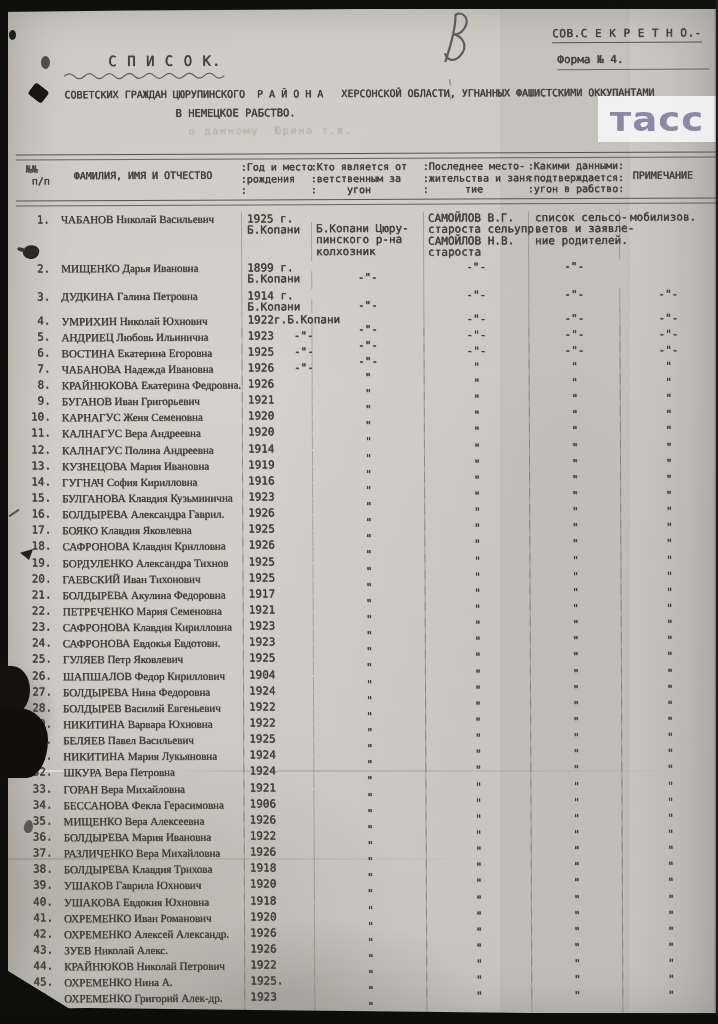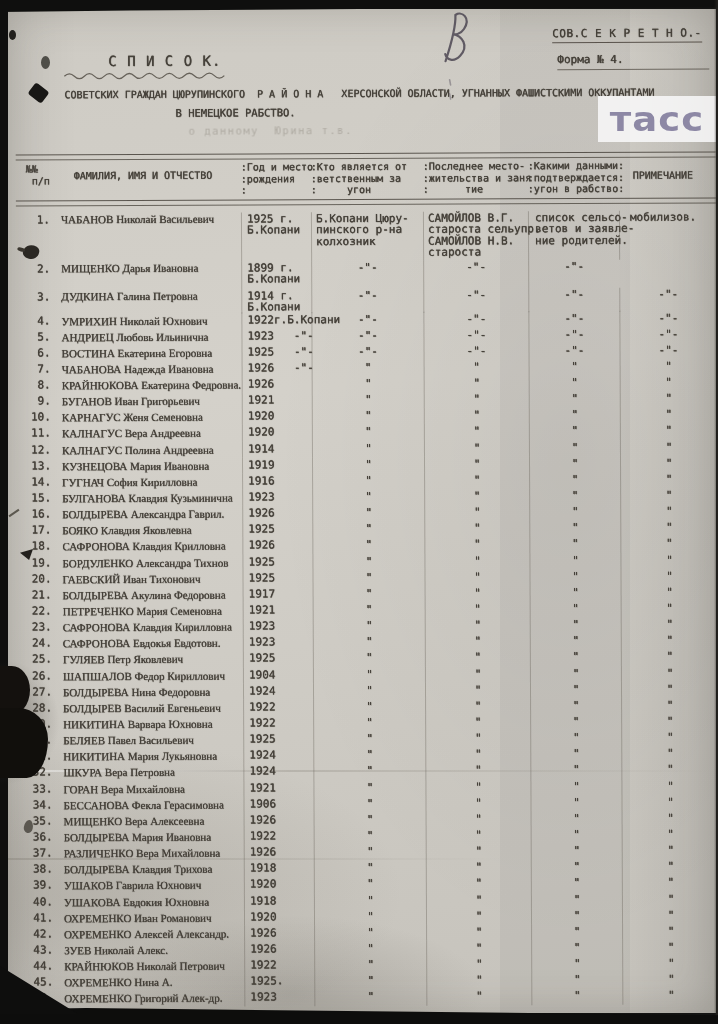--- a/index.html
+++ b/index.html
@@ -58,21 +58,21 @@
   .hc1{padding:8px 0 0 16px;}
   .hc6{padding:10px 0 0 14px;}
   .tbody{padding-top:7px;}
   .cell{font-size:11px;line-height:11.5px;white-space:pre;overflow:visible;padding-top:1px;}
   .rn .cell{line-height:14px;}
   .r1{height:49px;} .r2{height:28px;} .r3{height:23px;} .rn{height:16.15px;}
   .b{border-left:1px solid rgba(100,94,85,.38);}
   .c0{text-align:right;padding-right:8px;}
   .c1{padding-left:3px;font-family:Liberation Serif, serif;}
   .c2{padding-left:5px;}
-  .c3{padding-left:4px;}
+  .c3{padding-left:4px;margin-top:10px;}
   .c4{padding-left:4px;}
   .c5{padding-left:6px;}
   .c6{padding-left:10px;}
   .ditto{text-align:center;padding-left:0;}
   
   .tass{left:598px;top:96px;width:118px;height:46px;background:rgba(251,251,253,.82);
         display:flex;align-items:center;justify-content:center;text-align:center;}
   .tass span{font-family:"DejaVu Sans",sans-serif;font-weight:bold;font-size:37px;line-height:1;
         color:#8d88a5;letter-spacing:1px;transform:scaleY(.92);}
   .hand-b{left:424px;top:8px;}

